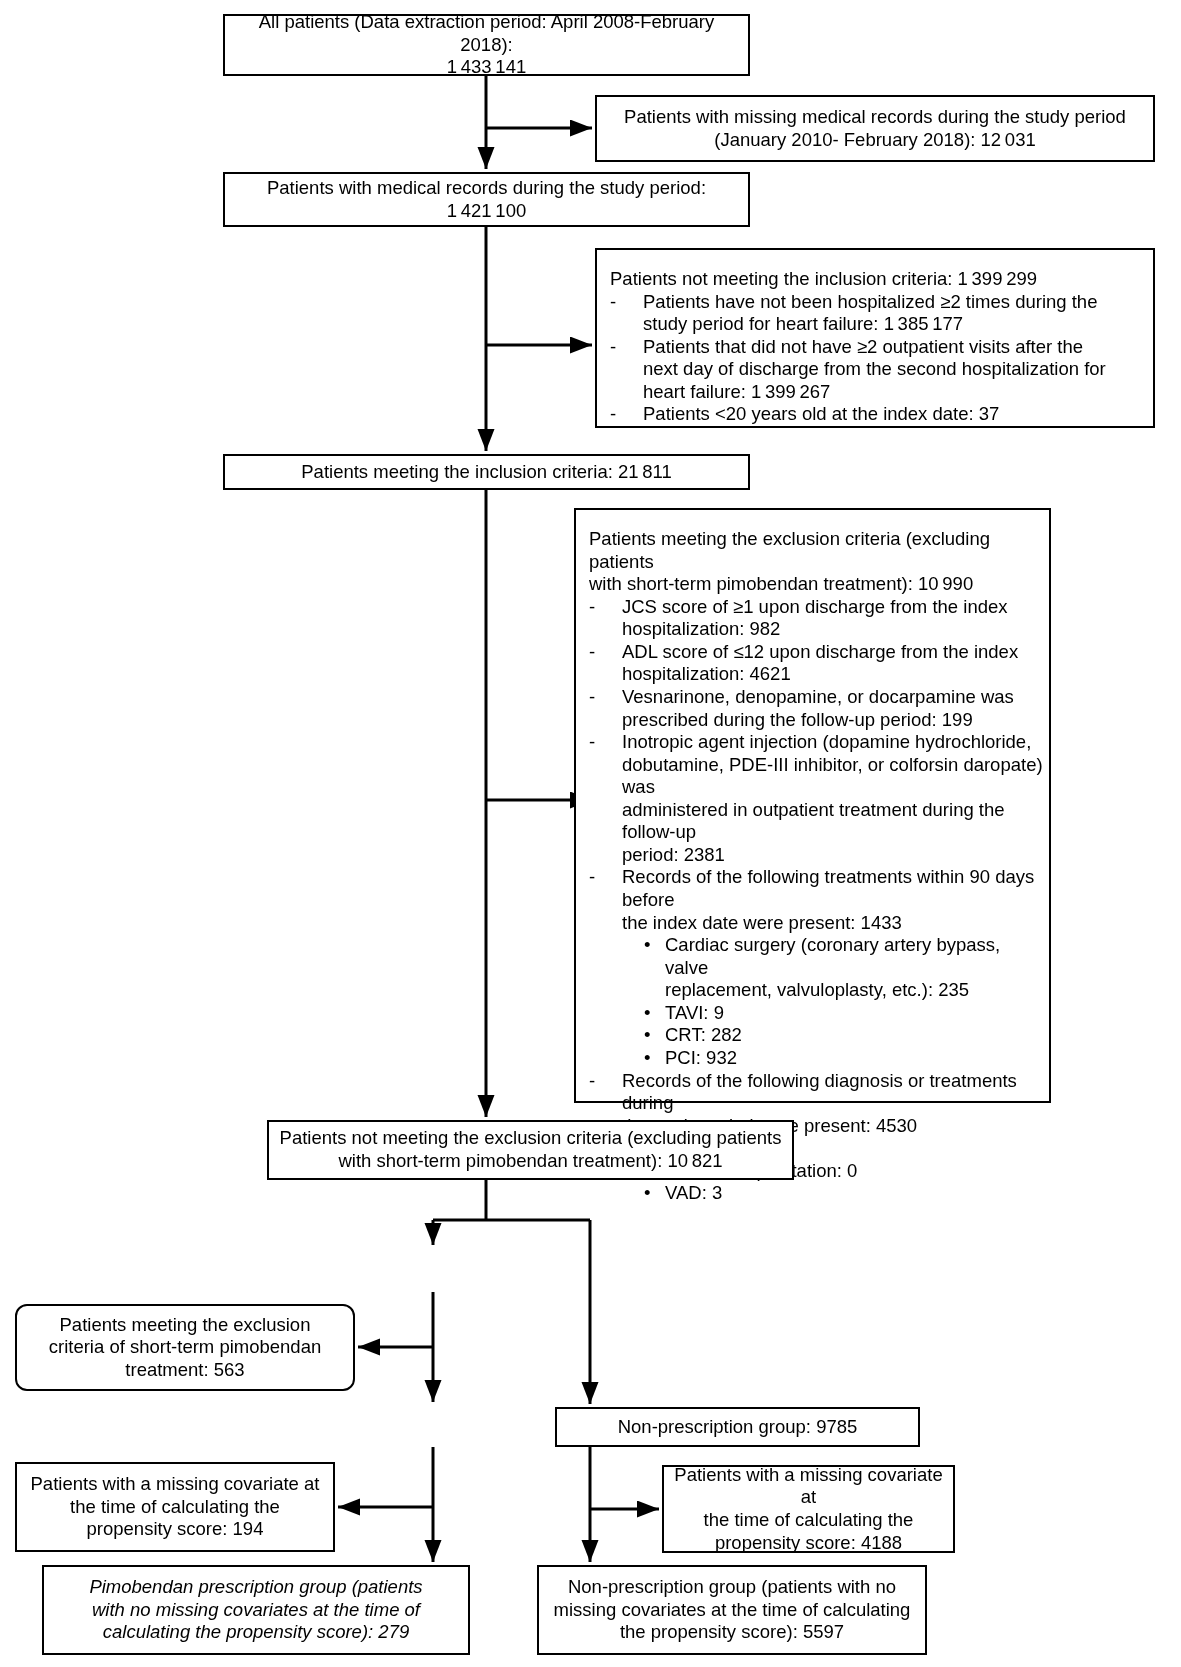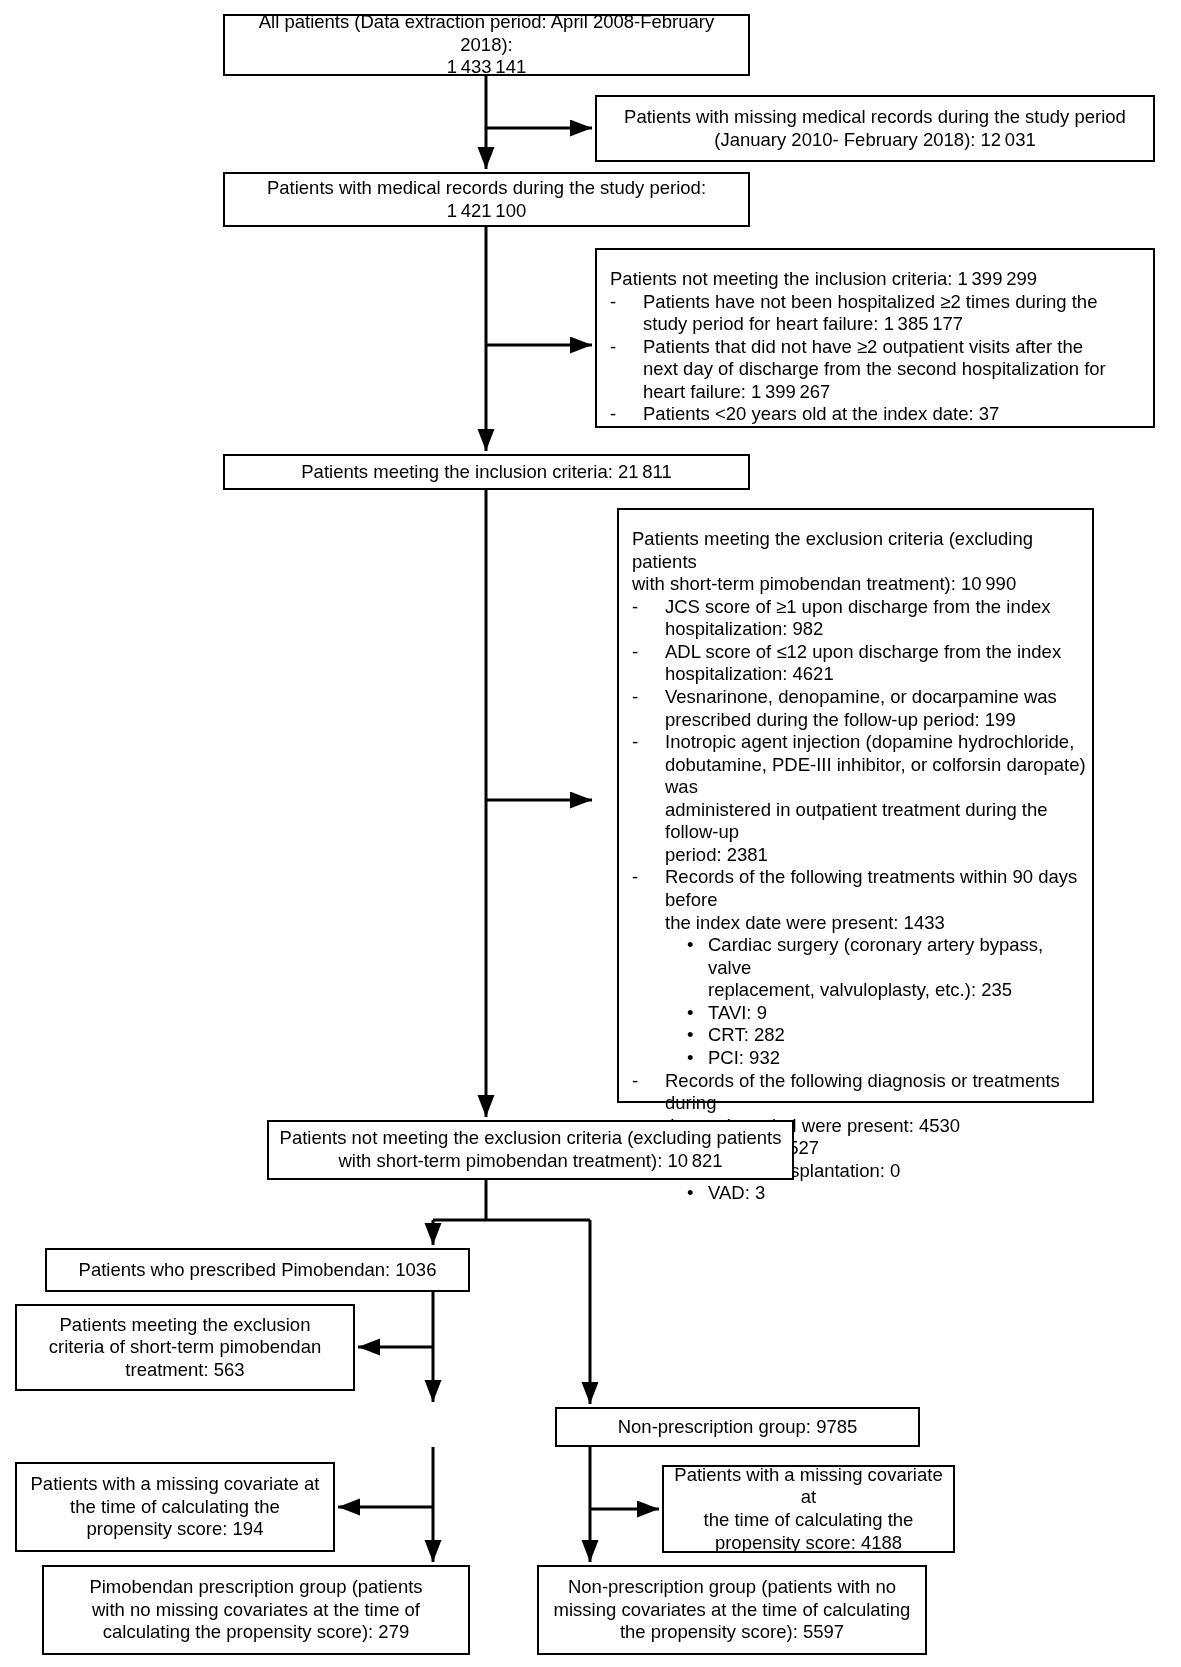--- a/index.html
+++ b/index.html
@@ -26,29 +26,29 @@
   .subitem{display:flex;margin-left:22px;}
   .smark{flex:0 0 21px;}
   .stext{white-space:pre-wrap;flex:1;}
   svg.connectors{position:absolute;left:0;top:0;pointer-events:none;}
   
   #b-all        {left:223px;top:14px;  width:527px;height:62px;}
   #b-missing    {left:595px;top:95px;  width:560px;height:67px;}
   #b-medrec     {left:223px;top:172px; width:527px;height:55px;}
   #b-notincl    {left:595px;top:248px; width:560px;height:180px;}
   #b-incl       {left:223px;top:454px; width:527px;height:36px;}
-  #b-excl       {left:617px;top:508px; width:477px;height:595px;}
+  #b-excl       {left:574px;top:508px; width:477px;height:595px;}
   #b-notexcl    {left:223px;top:1120px;width:527px;height:60px;margin-left:44px;}
   #b-pimorx     {left:45px; top:1248px;width:425px;height:44px;}
-  #b-shortterm  {left:15px; top:1304px;width:340px;height:87px;}
+  #b-shortterm  {left:15px; top:1304px;width:340px;height:87px;border-radius:12px;}
   #b-pimogrp    {left:42px; top:1405px;width:428px;height:42px;}
   #b-nonrxgrp   {left:555px;top:1407px;width:365px;height:40px;}
   #b-pimomiss   {left:15px; top:1462px;width:320px;height:90px;}
   #b-nonrxmiss  {left:662px;top:1465px;width:293px;height:88px;}
-  #b-pimofinal  {left:42px; top:1565px;width:428px;height:90px;}
+  #b-pimofinal  {left:42px; top:1565px;width:428px;height:90px;font-style:italic;}
   #b-nonrxfinal {left:537px;top:1565px;width:390px;height:90px;}
 </style>
 </head>
 <body>
 
 <div id="canvas">
 
   <svg class="connectors" width="1181" height="1667" viewBox="0 0 1181 1667">
     <defs>
       <marker id="ah" markerUnits="userSpaceOnUse" markerWidth="24" markerHeight="18" refX="22" refY="8.5" orient="auto">
@@ -195,23 +195,20 @@
         </div>
       </div>
     </div>
   </div>
 
   <div id="b-notexcl" class="box cbox">
     <div class="txt">Patients not meeting the exclusion criteria (excluding patients
 with short-term pimobendan treatment): 10 821</div>
   </div>
 
-  <div id="b-pimorx" class="box cbox">
-    <div class="txt">Patients who prescribed Pimobendan: 1036</div>
-  </div>
 
   <div id="b-shortterm" class="box cbox">
     <div class="txt">Patients meeting the exclusion
 criteria of short-term pimobendan
 treatment: 563</div>
   </div>
 
 
   <div id="b-nonrxgrp" class="box cbox">
     <div class="txt">Non-prescription group: 9785</div>

